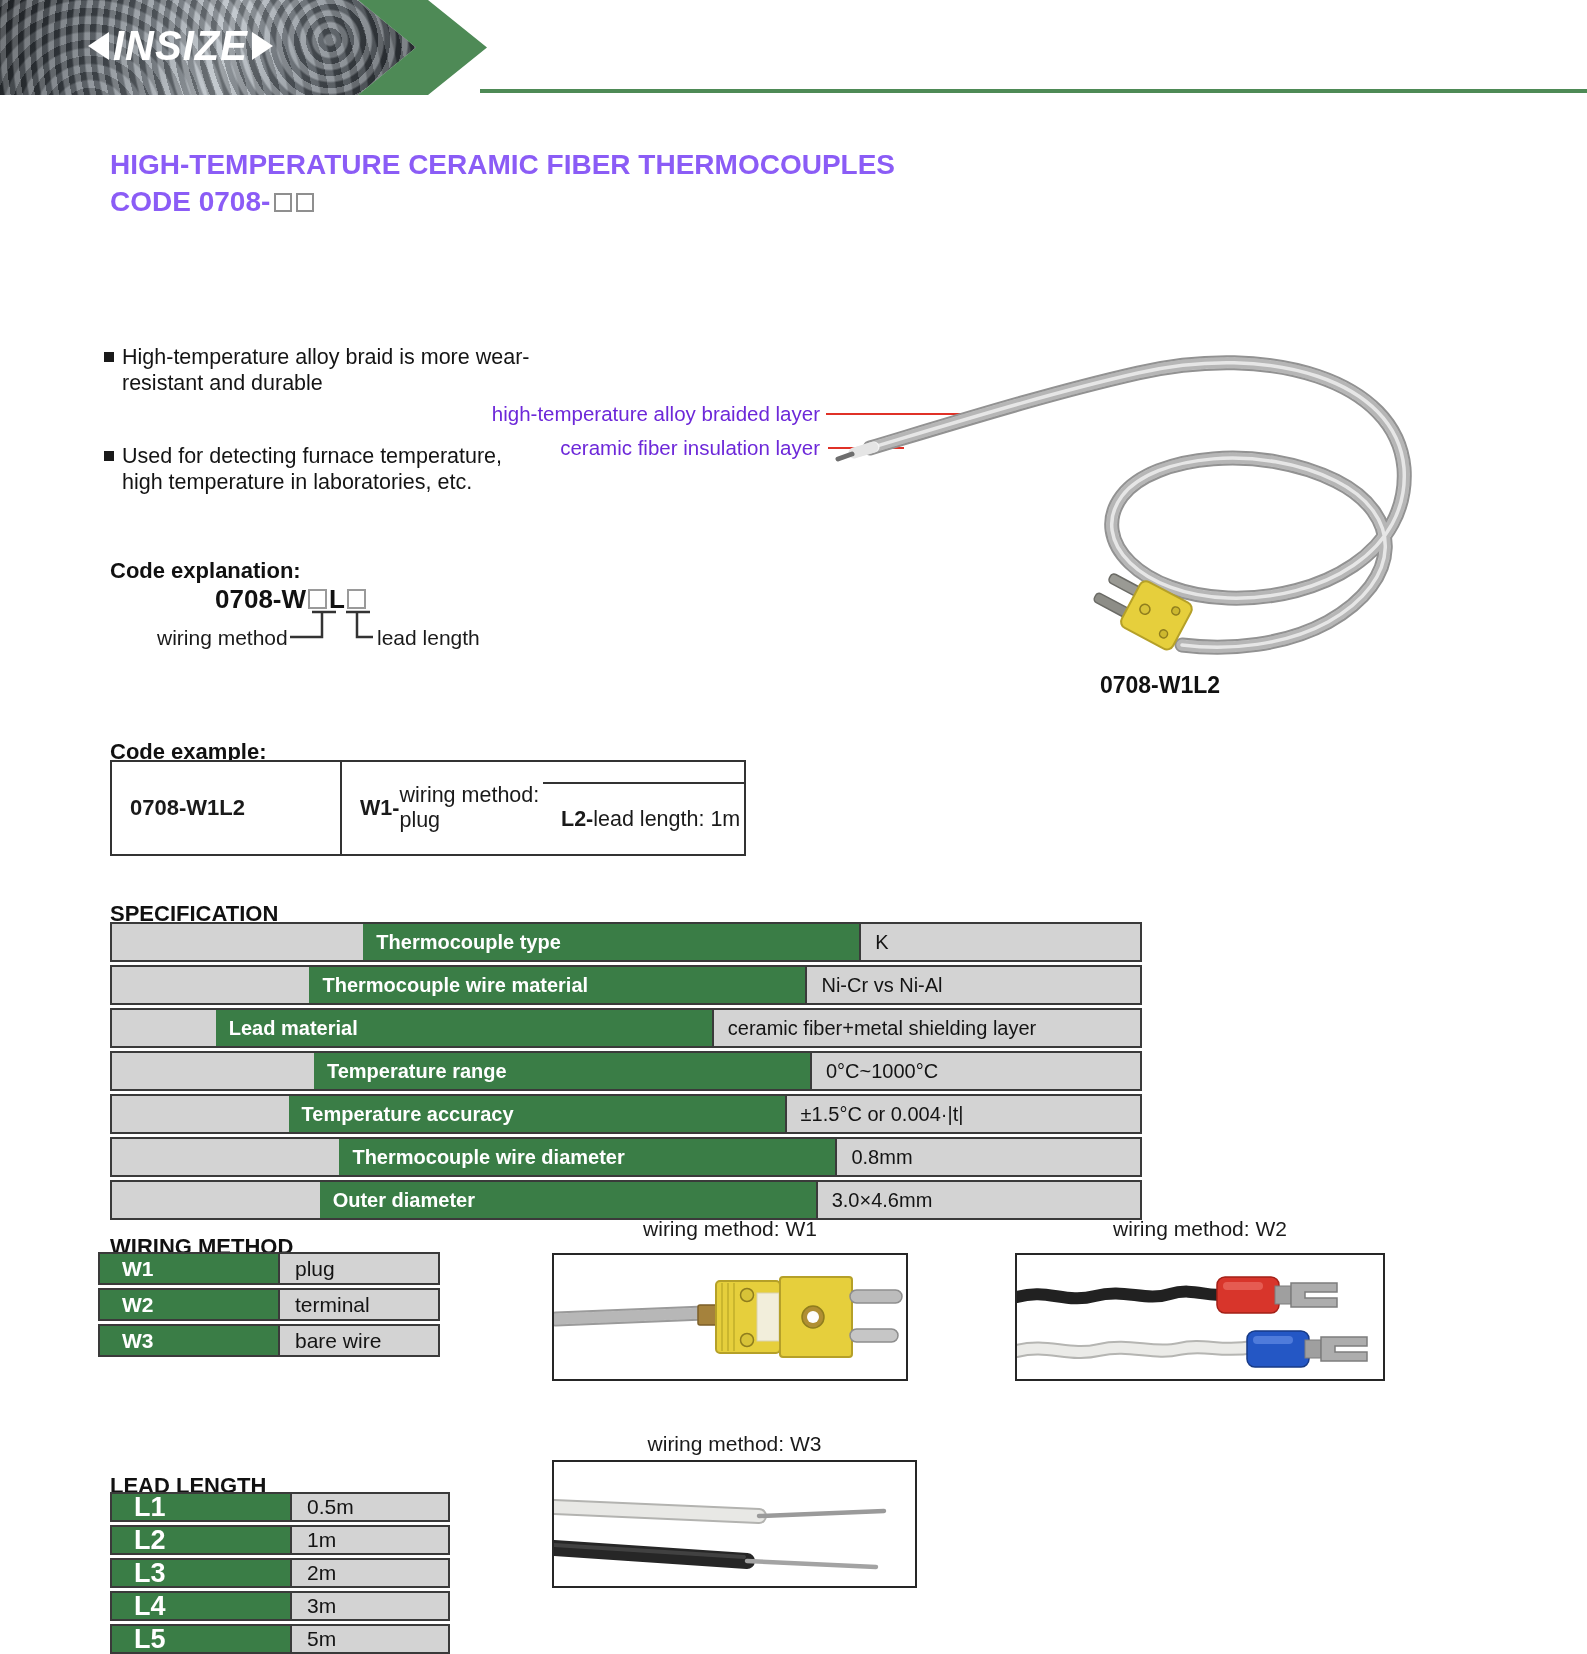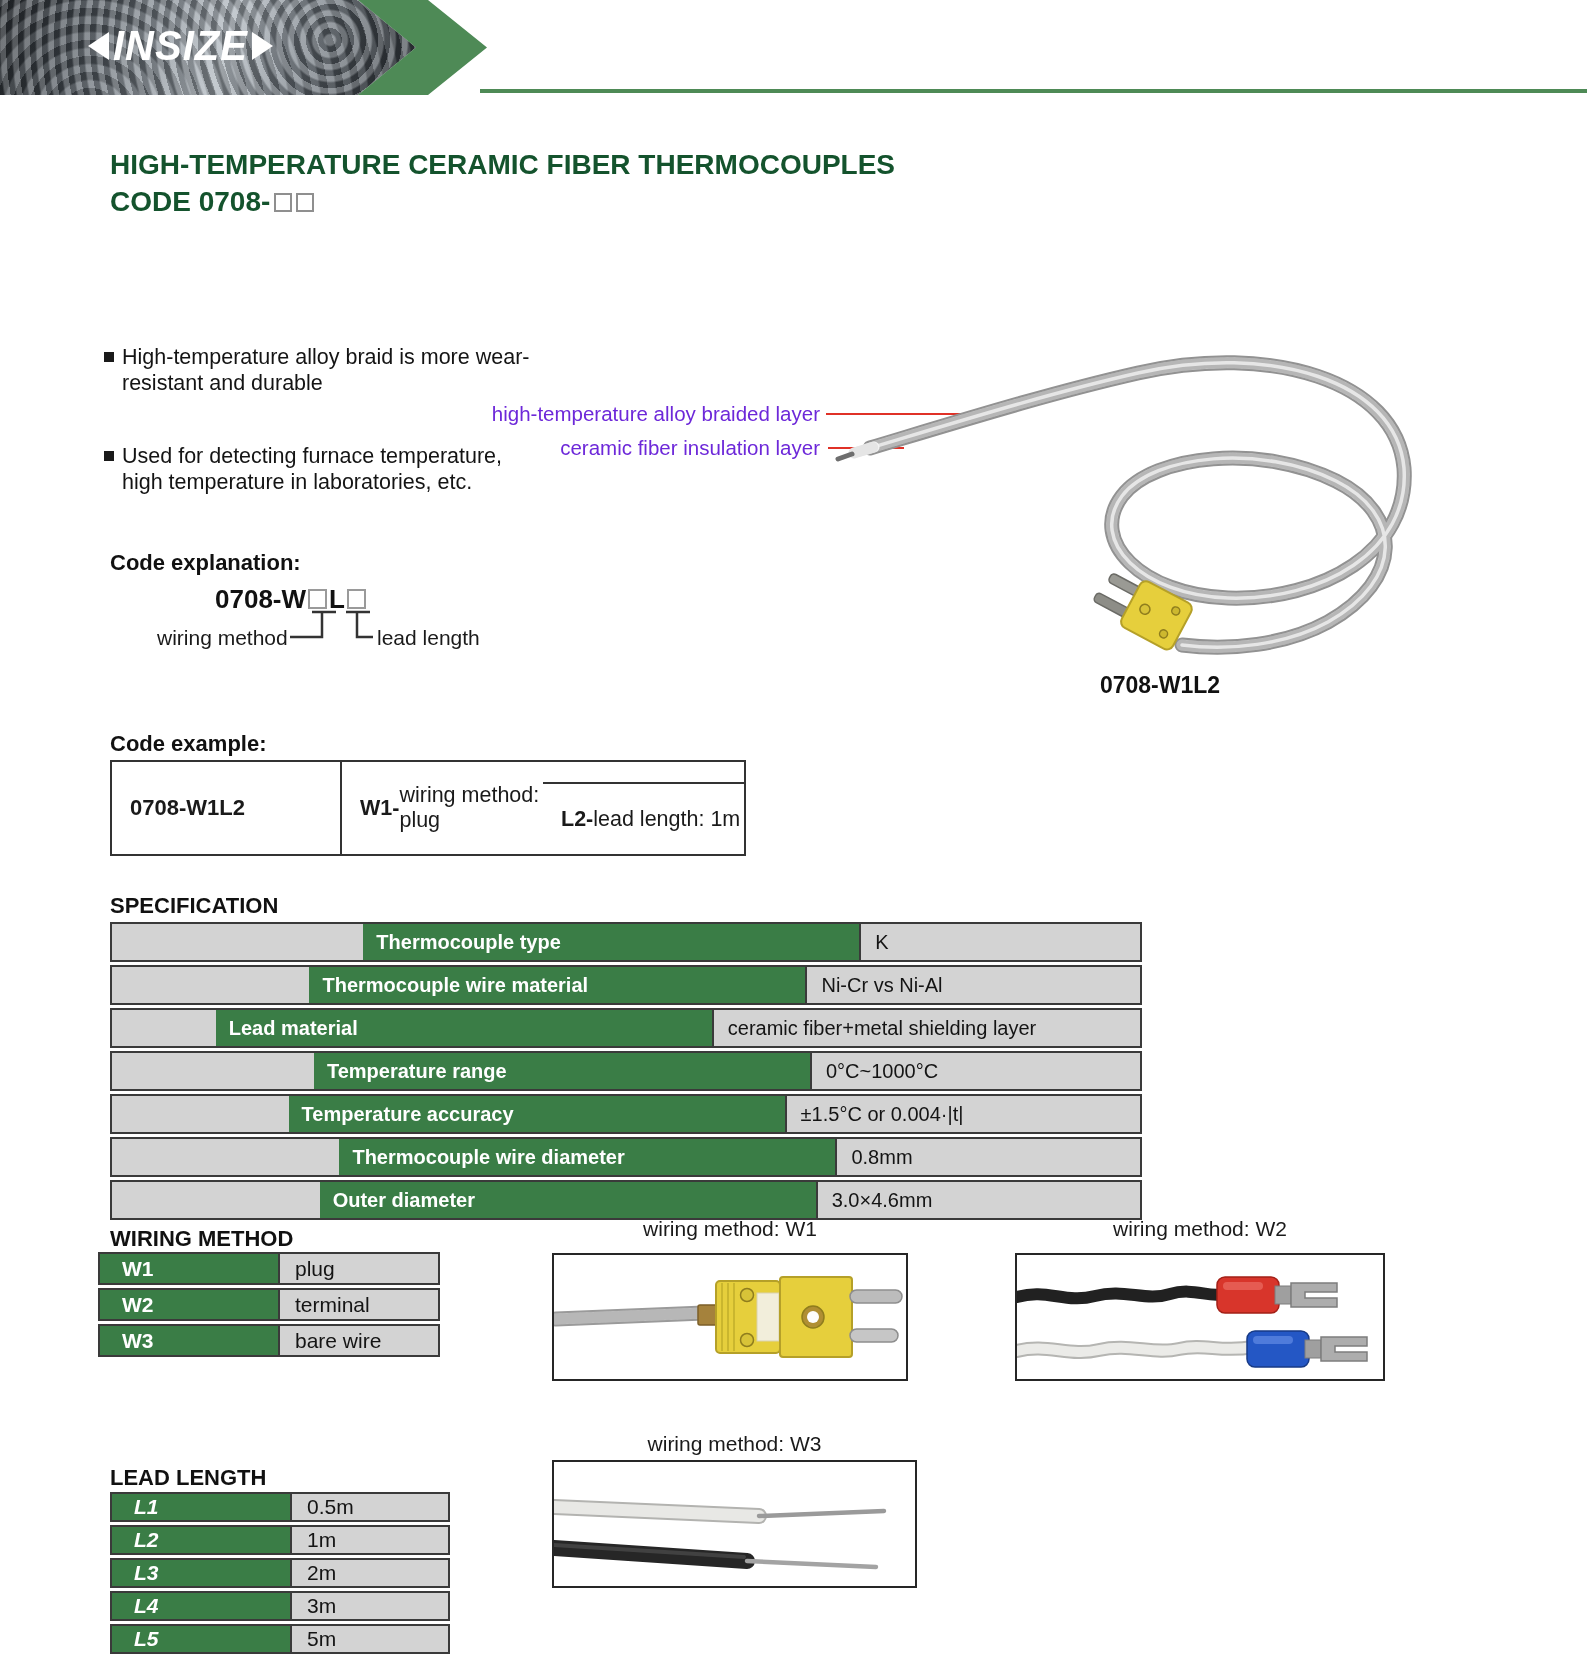--- a/index.html
+++ b/index.html
@@ -15,35 +15,35 @@
       linear-gradient(105deg,#15181b 0%,#3a4046 18%,#868d94 40%,#aeb5bb 52%,#6e757c 68%,#2c3136 88%);
     clip-path:polygon(0 0,358px 0,416px 47.5px,358px 95px,0 95px);}
   .chevron-svg{position:absolute;left:0;top:0;}
   .green-line{position:absolute;left:480px;top:89px;right:0;height:4px;background:#4E8A56;}
   .logo{position:absolute;left:88px;top:23px;display:flex;align-items:center;gap:4px;}
   .logo .tri-l{width:0;height:0;border-top:14px solid transparent;border-bottom:14px solid transparent;border-right:21px solid #fff;}
   .logo .tri-r{width:0;height:0;border-top:14px solid transparent;border-bottom:14px solid transparent;border-left:21px solid #fff;}
   .logo .word{font-size:40px;font-weight:bold;font-style:italic;color:#fff;letter-spacing:1px;transform:scaleY(1.05);}
 
   
-  .page-title{position:absolute;left:110px;top:146px;font-size:28px;font-weight:bold;line-height:37px;letter-spacing:0px;color:#14532d;}
+  .page-title{position:absolute;left:110px;top:146px;font-size:28px;font-weight:bold;line-height:37px;letter-spacing:0px;color:#8b5cf6;}
   .sq{display:inline-block;width:14px;height:15px;border:2px solid #8f8f8f;margin-left:4px;vertical-align:-1px;}
 
   
   .features{position:absolute;left:104px;top:297px;width:440px;font-size:21.5px;line-height:26px;color:#141414;}
   .feat{display:flex;margin-bottom:1px;margin-top:47px;}
   .feat .bullet{width:10px;height:10px;background:#1a1a1a;margin:8px 8px 0 0;flex:0 0 10px;}
 
   
   .fig-label{position:absolute;font-size:20.5px;color:#6d28d9;white-space:nowrap;}
   .leader{position:absolute;height:2px;background:#E03127;}
   .fig-caption{position:absolute;left:1060px;top:672px;width:200px;text-align:center;font-size:23px;font-weight:bold;color:#111;}
 
   
-  .sec-heading{position:absolute;font-size:22px;font-weight:bold;color:#111;}
+  .sec-heading{position:absolute;font-size:22px;font-weight:bold;color:#111;margin-top:8px;}
   .code-diagram{position:absolute;left:215px;top:584px;font-size:26px;font-weight:bold;color:#111;}
   .code-diagram .sq2{display:inline-block;width:15px;height:16px;border:2px solid #9a9a9a;margin:0 2px;vertical-align:-1px;}
   .diag-label{position:absolute;font-size:21px;color:#1a1a1a;white-space:nowrap;}
 
   
   .example-table{position:absolute;left:110px;top:760px;width:632px;height:92px;border:2px solid #333;display:flex;background:#fff;}
   .example-code{flex:0 0 210px;border-right:2px solid #333;display:flex;align-items:center;padding-left:18px;font-size:22px;font-weight:bold;}
   .example-rows{flex:1;display:flex;flex-direction:row;}
   .example-row{flex:1;display:flex;align-items:center;padding-left:18px;font-size:21.5px;}
   .example-row + .example-row{border-top:2px solid #333;margin-top:20px;}
@@ -60,21 +60,21 @@
   .spec-table .gg-label{flex:0 0 498px;padding-left:13px;font-size:20px;}
   .spec-table .gg-value{padding-left:14px;font-size:20px;}
 
   .wm-table{left:98px;top:1252px;width:342px;}
   .wm-table .gg-row{height:33px;}
   .wm-table .gg-label{flex:0 0 180px;padding-left:22px;font-size:21px;}
   .wm-table .gg-value{padding-left:15px;font-size:21px;}
 
   .ll-table{left:110px;top:1492px;width:340px;}
   .ll-table .gg-row{height:30px;}
-  .ll-table .gg-label{flex:0 0 180px;padding-left:22px;font-size:21px;font-style:italic;}
+  .ll-table .gg-label{flex:0 0 180px;padding-left:22px;font-size:27px;}
   .ll-table .gg-value{padding-left:15px;font-size:21px;}
 
   
   .wm-caption{position:absolute;font-size:21px;color:#1a1a1a;text-align:center;}
   .wm-box{position:absolute;border:2px solid #262626;background:#fff;box-sizing:border-box;overflow:hidden;}
 </style>
 </head>
 <body>
 
 <div class="header">

